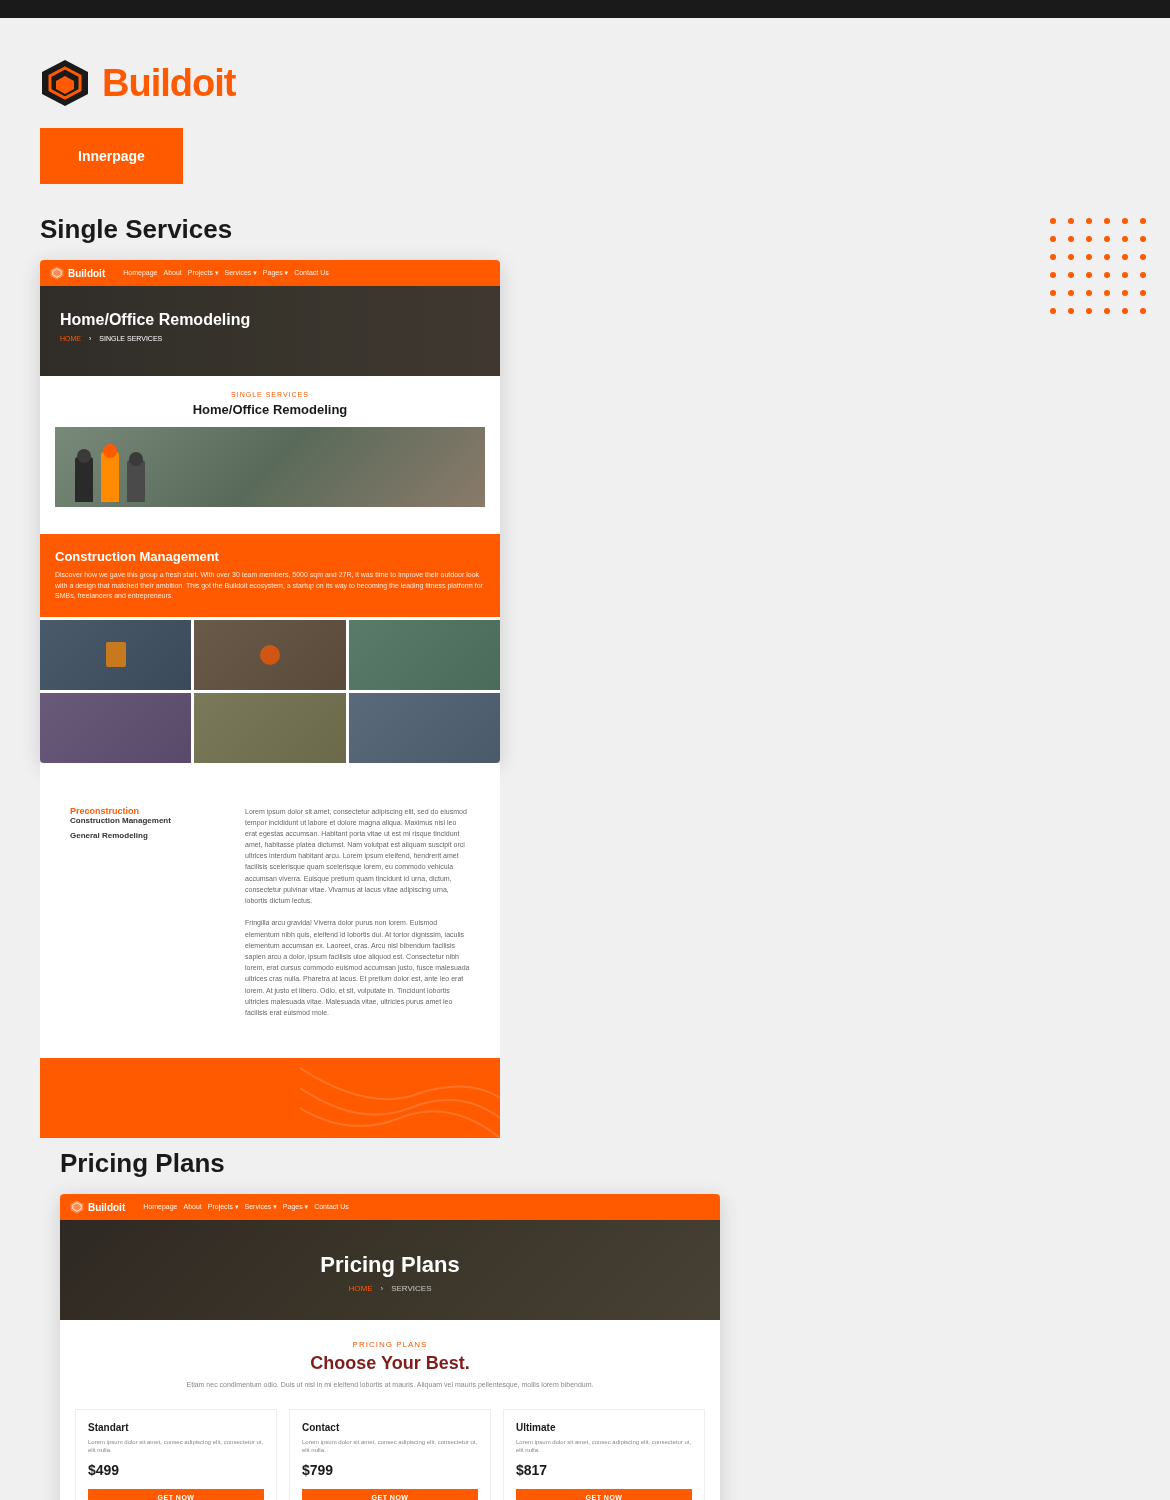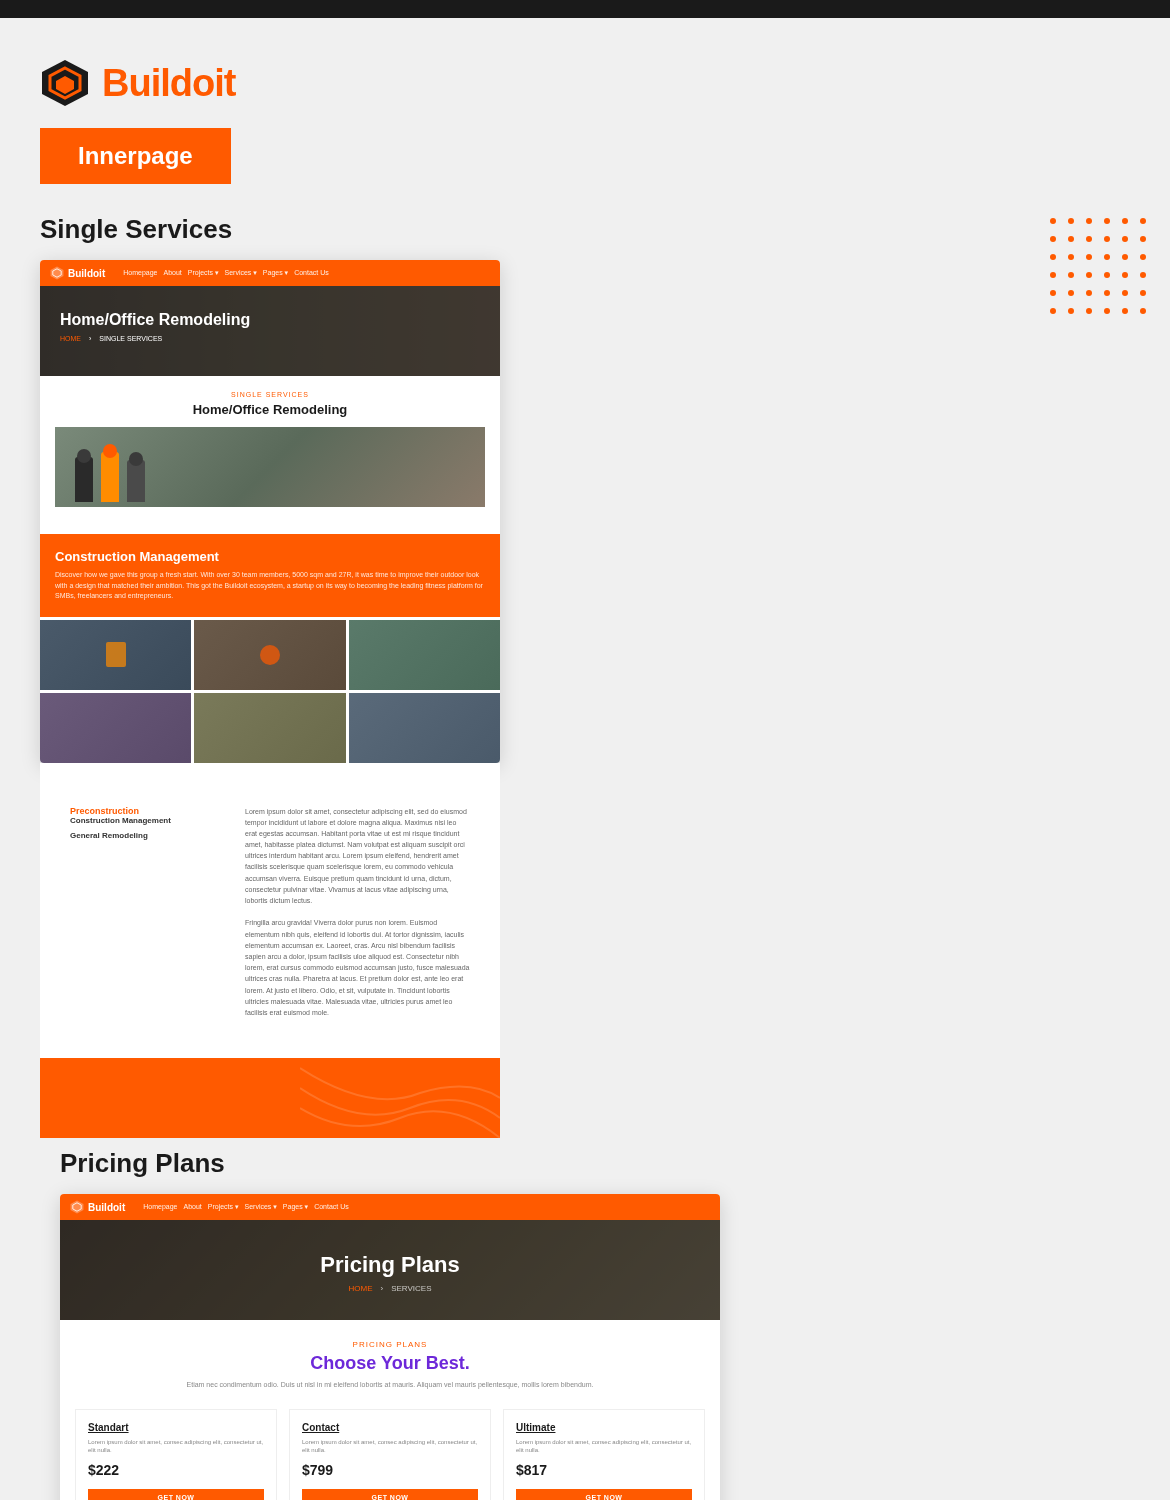--- a/index.html
+++ b/index.html
@@ -56,23 +56,23 @@
       font-size: 38px;
       font-weight: 900;
       color: #ff5a00;
       letter-spacing: -1px;
     }
 
     
     .innerpage-btn {
       background: #ff5a00;
       color: white;
-      font-size: 24px;
+      font-size: 14px;
       font-weight: 700;
-      padding: 14px 38px;
+      padding: 20px 38px;
       border: none;
       cursor: pointer;
       display: inline-block;
       margin-bottom: 30px;
     }
 
     
     .section-title {
       font-size: 26px;
       font-weight: 900;
@@ -381,21 +381,21 @@
       color: #ff5a00;
       text-transform: uppercase;
       letter-spacing: 1px;
       margin-bottom: 4px;
     }
 
     .pricing-main-title {
       text-align: center;
       font-size: 18px;
       font-weight: 900;
-      color: #6d28d9;
+      color: #7f1d1d;
       margin-bottom: 6px;
     }
 
     .pricing-description {
       text-align: center;
       font-size: 7px;
       color: #888;
       margin-bottom: 18px;
       line-height: 1.5;
     }
@@ -410,21 +410,20 @@
     .pricing-card {
       border: 1px solid #eee;
       padding: 12px;
     }
 
     .pricing-card-name {
       font-size: 10px;
       font-weight: 700;
       color: #1a1a1a;
       margin-bottom: 5px;
-      text-decoration: underline;
     }
 
     .pricing-card-desc {
       font-size: 6px;
       color: #888;
       line-height: 1.4;
       margin-bottom: 8px;
     }
 
     .pricing-card-price {
@@ -680,21 +679,21 @@
       <div class="pricing-section">
         <div class="pricing-label">PRICING PLANS</div>
         <div class="pricing-main-title">Choose Your Best.</div>
         <div class="pricing-description">Etiam nec condimentum odio. Duis ut nisl in mi eleifend lobortis at mauris. Aliquam vel mauris pellentesque, mollis lorem bibendum.</div>
 
         <div class="pricing-cards">
 
           <div class="pricing-card">
             <div class="pricing-card-name">Standart</div>
             <div class="pricing-card-desc">Lorem ipsum dolor sit amet, consec adipiscing elit, consectetur ut, elit nulla.</div>
-            <div class="pricing-card-price">$222</div>
+            <div class="pricing-card-price">$499</div>
             <button class="pricing-card-btn">GET NOW</button>
             
             
             
             
             
           </div>
 
           <div class="pricing-card">
             <div class="pricing-card-name">Contact</div>

